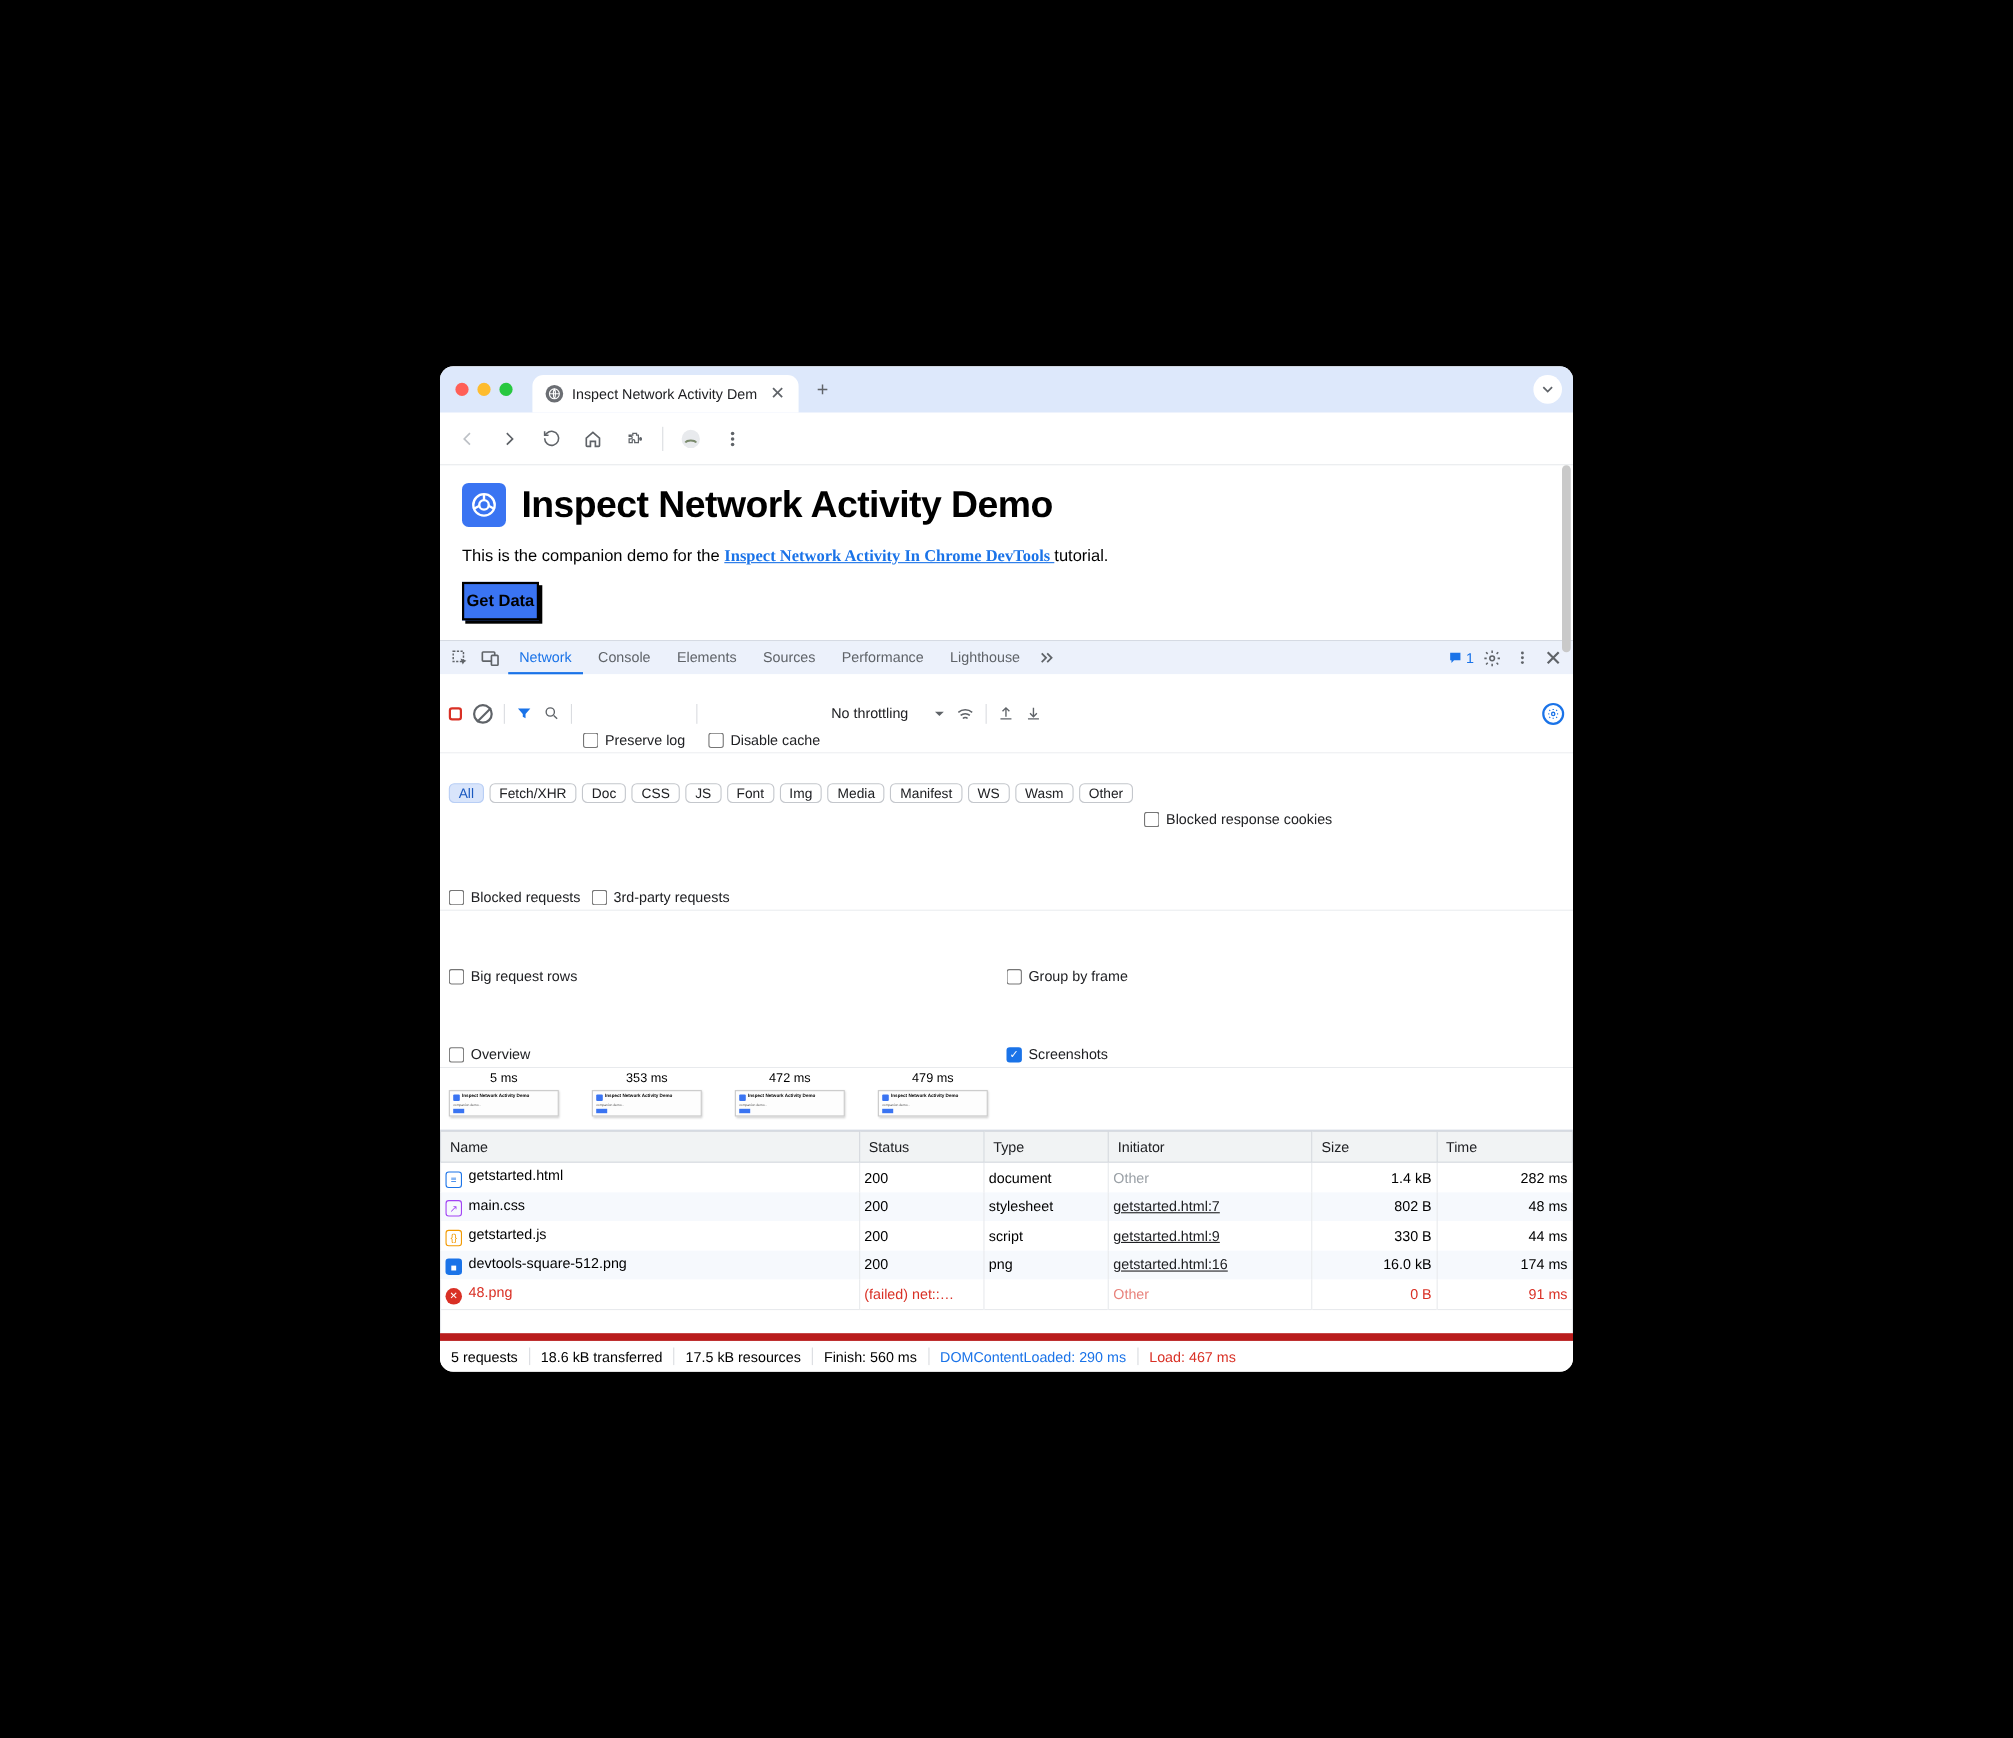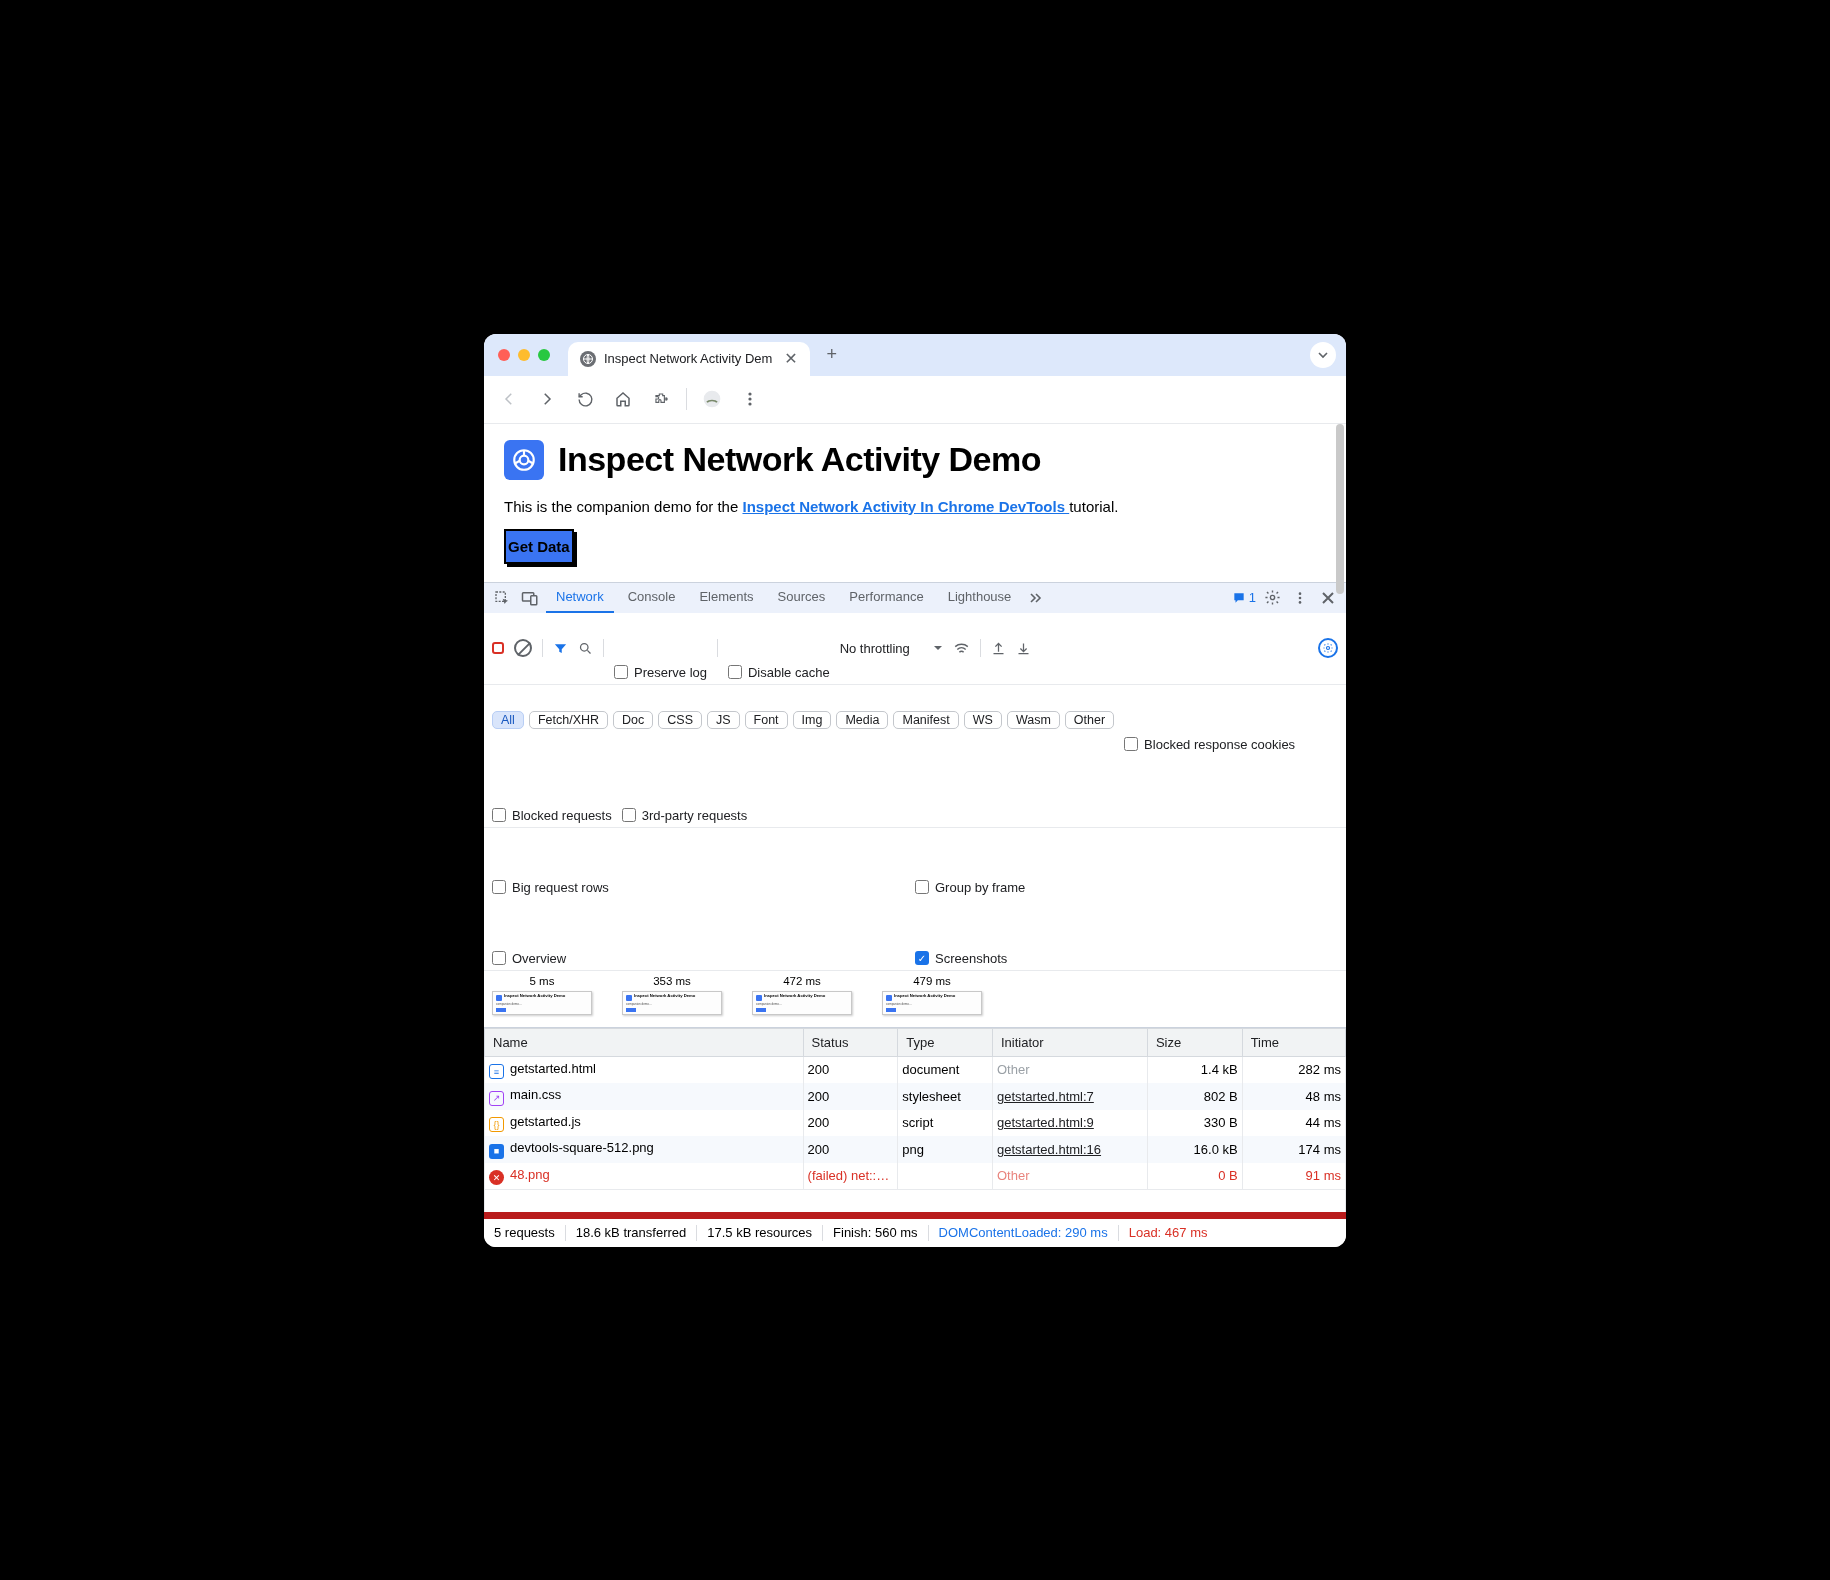--- a/index.html
+++ b/index.html
@@ -1,17 +1,17 @@
 <!DOCTYPE html>
 <html><head>
 <meta charset="utf-8">
 <style>
 * { box-sizing: border-box; margin: 0; padding: 0; }
 body { background: #000; font-family: -apple-system, "Helvetica Neue", Arial, sans-serif; display: flex; align-items: center; justify-content: center; height: 100vh; }
-.window { width: 862px; background: #fff; border-radius: 12px; overflow: hidden; box-shadow: 0 10px 40px rgba(0,0,0,.5); position: relative; }
+.window { width: 1030px; background: #fff; border-radius: 12px; overflow: hidden; box-shadow: 0 10px 40px rgba(0,0,0,.5); position: relative; }
 .titlebar { background: #dde8fb; height: 42px; display: flex; align-items: center; padding: 0 8px; position: relative; }
 .traffic { display: flex; gap: 8px; margin-left: 6px; }
 .dot { width: 12px; height: 12px; border-radius: 50%; }
 .dot.red { background:#ff5f57; } .dot.yellow{background:#febc2e;} .dot.green{background:#28c840;}
 .tab { display:flex; align-items:center; background:#fff; height:34px; margin-left:18px; margin-top:8px; border-radius:10px 10px 0 0; padding:0 12px; gap:8px; font-size:13px; color:#202124; }
 .tab-globe { width:16px; height:16px; border-radius:50%; background:#6b6e73; display:inline-flex; align-items:center; justify-content:center; color:#fff; font-size:10px;}
 .tab-close { font-size:16px; color:#5f6368; cursor:pointer; margin-left:4px; }
 .newtab { width:28px; height:28px; display:flex; align-items:center; justify-content:center; color:#5f6368; margin-left:8px; cursor:pointer; font-size:18px;}
 .chevwin { position:absolute; right:10px; width:26px; height:26px; border-radius:50%; background:#fff; display:flex; align-items:center; justify-content:center; color:#5f6368; font-size:12px; cursor:pointer;}
 .toolbar { background:#fff; height:48px; display:flex; align-items:center; padding:0 12px; gap:12px; border-bottom:1px solid #e8eaed;}
@@ -22,21 +22,21 @@
 .addr .path { color:#5f6368; }
 .star { margin-left:auto; cursor:pointer;}
 .after-addr { display:flex; align-items:center; gap:12px; }
 .v-sep { width:1px; height:22px; background:#dadce0; }
 .content { position:relative; padding: 16px 20px 18px; }
 .page-scroll { position:absolute; right:2px; top:0; width:8px; height:170px; background:#c9c9c9; border-radius:4px; }
 .page-h1 { display:flex; align-items:center; gap:14px; }
 .page-logo { width:40px; height:40px; border-radius:6px; background:#3a74f2; display:flex; align-items:center; justify-content:center; color:#fff;}
 .page-h1 h1 { font-size:34px; font-weight:800; letter-spacing:-0.5px; }
 .page-p { margin:18px 0 14px; font-size:15px; }
-.page-p a { color:#1a73e8; font-weight:600; text-decoration:underline;}
+.page-p a { color:#1a73e8; font-weight:600; text-decoration:underline;font-family:Liberation Serif, serif;}
 .getbtn { background:#3a74f2; color:#000000; border:2px solid #000; font-weight:700; font-size:15px; padding:7px 2px; cursor:pointer; box-shadow: 3px 3px 0 #000; }
 .devtools { border-top:1px solid #cbd2dd; }
 .dt-tabs { background:#ecf1fb; height:30px; display:flex; align-items:center; padding:0 6px; gap:4px; font-size:13px; }
 .dt-tabs .ic { width:24px; height:24px; display:flex; align-items:center; justify-content:center; color:#5f6368; cursor:pointer;}
 .dt-tab { padding:0 10px; height:30px; display:flex; align-items:center; color:#5f6368; cursor:pointer; border-bottom: 2px solid transparent;}
 .dt-tab.active { color:#1a73e8; border-bottom:2px solid #1a73e8; }
 .dt-tabs .spacer { flex:1; }
 .issue-badge { color:#1a73e8; display:flex; align-items:center; gap:3px; font-size:13px; cursor:pointer;}
 .settings-circle { width:20px; height:20px; border:2px solid #1a73e8; border-radius:50%; display:flex; align-items:center; justify-content:center;}
 .dt-row { background:#fff; display:flex; align-items:center; padding:4px 8px; gap:10px; font-size:13px; color:#202124; border-bottom:1px solid #e8eaed; flex-wrap:wrap;}

